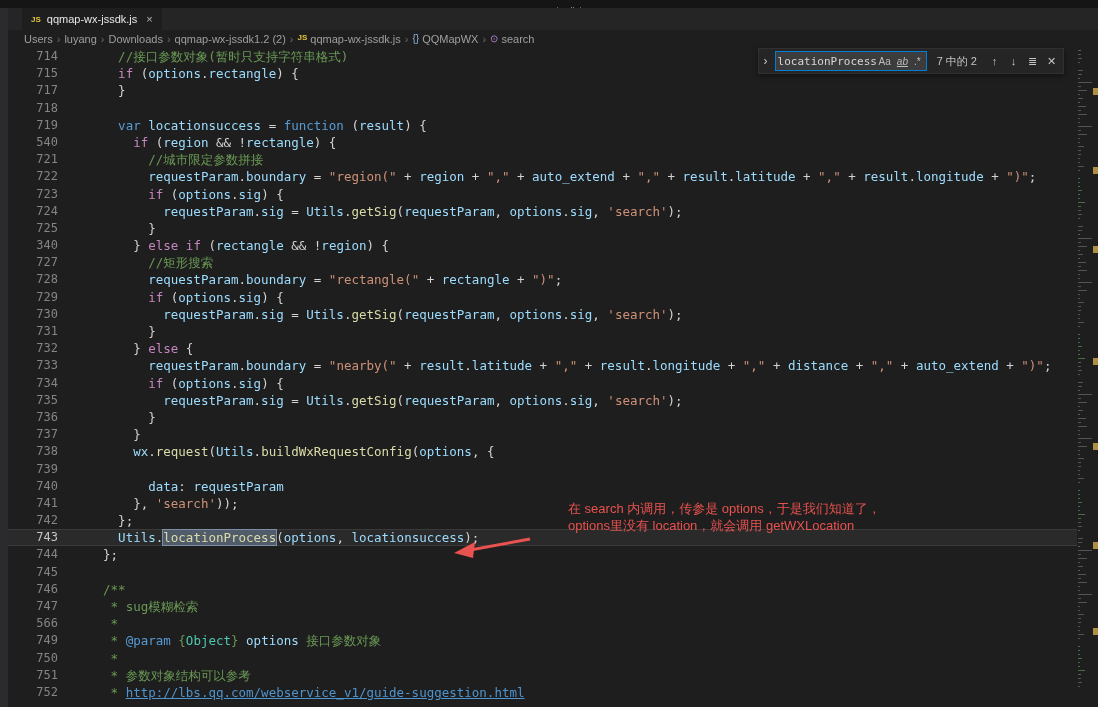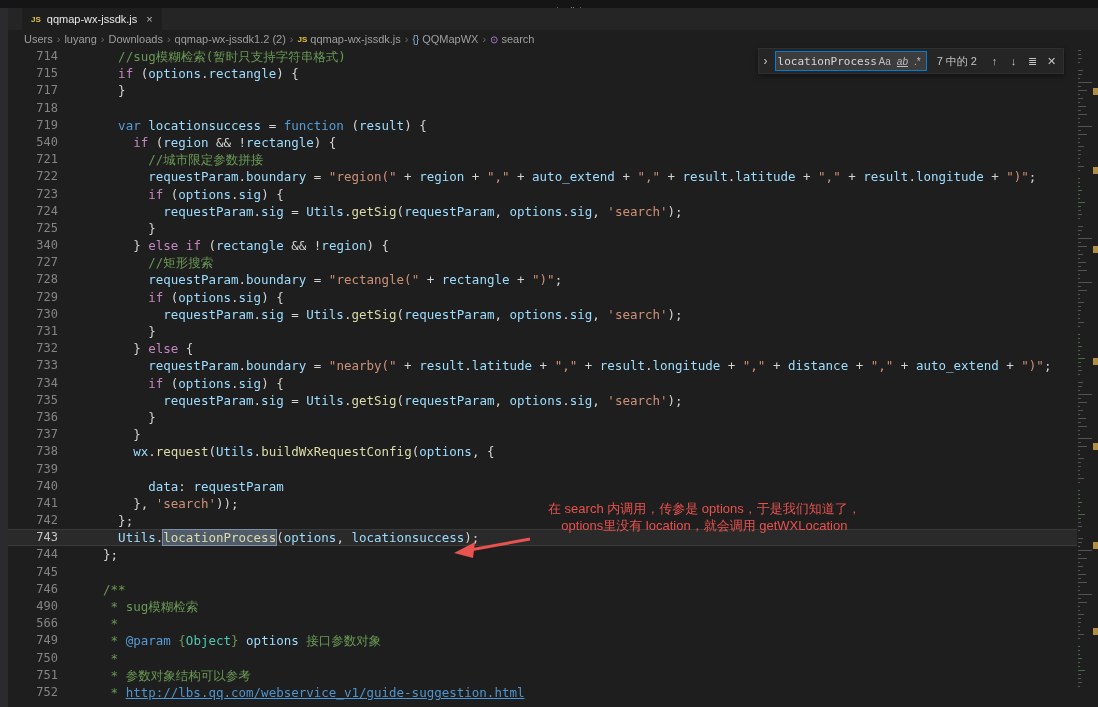--- a/index.html
+++ b/index.html
@@ -16,21 +16,21 @@
   
   .tabbar { position:absolute; top:8px; left:0; right:0; height:22px; background:#252526; display:flex; padding-left:22px; z-index:2; }
   .tab { display:flex; align-items:center; gap:6px; height:22px; padding:0 9px; background:#1e1e1e; cursor:pointer; }
   .file-js { color:#e2c341; font-weight:bold; font-size:8px; letter-spacing:0; }
   .tab-label { font-size:11px; color:#e7e7e7; }
   .tab-close { font-size:11px; color:#b6b6b6; margin-left:3px; }
 
   
   .breadcrumb { position:absolute; top:30px; left:0; right:0; height:18px; background:#1e1e1e; display:flex; align-items:center; gap:4px; padding-left:24px; font-size:11px; color:#9f9f9f; z-index:2; }
   .bc-sep { color:#6b6b6b; }
-  .bc-item { display:flex; align-items:center; gap:3px; cursor:pointer; }
+  .bc-item { display:flex; align-items:flex-start; gap:3px; cursor:pointer; }
   .javascript-file-icon { color:#e2c341; font-weight:bold; font-size:8px; }
   .namespace-icon { color:#8fb3d9; font-size:10px; }
   .method-icon { color:#b180d7; font-size:10px; }
 
   
   .editor { position:absolute; top:48px; left:8px; right:21px; bottom:0; overflow:hidden; background:#1e1e1e; }
   .row { display:flex; height:17.2px; line-height:17.2px; font-family:"DejaVu Sans Mono", monospace; font-size:12.5px; }
   .ln { flex:none; width:50px; text-align:right; color:#858585; font-size:12px; }
   .code { flex:none; white-space:pre; padding-left:30px; }
   .row.cur { background:#2a2a2a; box-shadow: inset 0 1px 0 #3a3a3a, inset 0 -1px 0 #3a3a3a; }
@@ -57,21 +57,21 @@
   .find-widget { position:absolute; top:48px; right:34px; height:26px; background:#252526; border:1px solid #303031; box-shadow:0 2px 6px rgba(0,0,0,.45); display:flex; align-items:center; padding:0 4px 0 2px; gap:4px; z-index:6; }
   .find-expand { color:#c5c5c5; font-size:12px; width:10px; text-align:center; cursor:pointer; }
   .find-input-wrap { display:flex; align-items:center; background:#3c3c3c; border:1px solid #007fd4; height:20px; padding:0 2px; }
   .find-input-wrap input { background:transparent; border:none; outline:none; width:98px; color:#d7d7d7; font-family:"DejaVu Sans Mono", monospace; font-size:11px; }
   .find-opt { color:#bdbdbd; font-size:10px; padding:0 3px; cursor:pointer; }
   .find-opt.word { text-decoration:underline;font-style:italic; }
   .find-count { color:#c5c5c5; font-size:11px; white-space:nowrap; margin:0 6px; }
   .find-btn { color:#c5c5c5; font-size:11px; width:15px; text-align:center; cursor:pointer; }
 
   
-  .annotation { position:absolute; left:548px; top:500px; color:#e8524f; font-size:13px; line-height:17px; z-index:7; white-space:nowrap;text-align:center; }
+  .annotation { position:absolute; left:568px; top:500px; color:#e8524f; font-size:13px; line-height:17px; z-index:7; white-space:nowrap; }
   .arrow-svg { position:absolute; left:452px; top:534px; z-index:7; }
 </style>
 </head>
 <body>
 
 <div class="win">
 
   <div class="titlebar">
     <span>qqmap-wx-jssdk.js</span>
   </div>
@@ -114,21 +114,21 @@
       <span class="bc-item">
         <span class="method-icon">⊙</span>
         <span>search</span>
       </span>
     </div>
 
   <div class="editor">
     <div id="rows">
         <div class="row">
           <span class="ln">714</span>
-          <span class="code"><span class="tk-c">    //sug模糊检索(暂时只支持字符串格式)</span></span>
+          <span class="code"><span class="tk-c">    //接口参数对象(暂时只支持字符串格式)</span></span>
         </div>
         <div class="row">
           <span class="ln">715</span>
           <span class="code"><span class="tk-w">    </span><span class="tk-k">if</span><span class="tk-w"> (</span><span class="tk-v">options</span><span class="tk-w">.</span><span class="tk-v">rectangle</span><span class="tk-w">) {</span></span>
         </div>
         <div class="row">
           <span class="ln">717</span>
           <span class="code"><span class="tk-w">    }</span></span>
         </div>
         <div class="row">
@@ -240,21 +240,21 @@
         </div>
         <div class="row">
           <span class="ln">745</span>
           <span class="code"></span>
         </div>
         <div class="row">
           <span class="ln">746</span>
           <span class="code"><span class="tk-c">  /**</span></span>
         </div>
         <div class="row">
-          <span class="ln">490</span>
+          <span class="ln">747</span>
           <span class="code"><span class="tk-c">   * sug模糊检索</span></span>
         </div>
         <div class="row">
           <span class="ln">566</span>
           <span class="code"><span class="tk-c">   *</span></span>
         </div>
         <div class="row">
           <span class="ln">749</span>
           <span class="code"><span class="tk-c">   * </span><span class="tk-d">@param</span><span class="tk-c"> {</span><span class="tk-t">Object</span><span class="tk-c">} </span><span class="tk-v">options</span><span class="tk-c"> 接口参数对象</span></span>
         </div>

